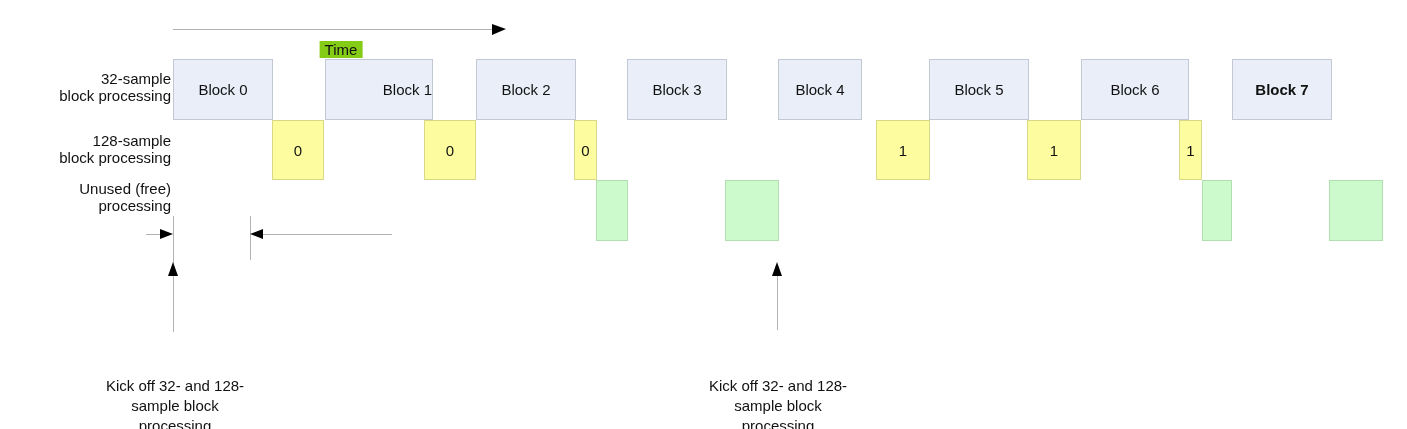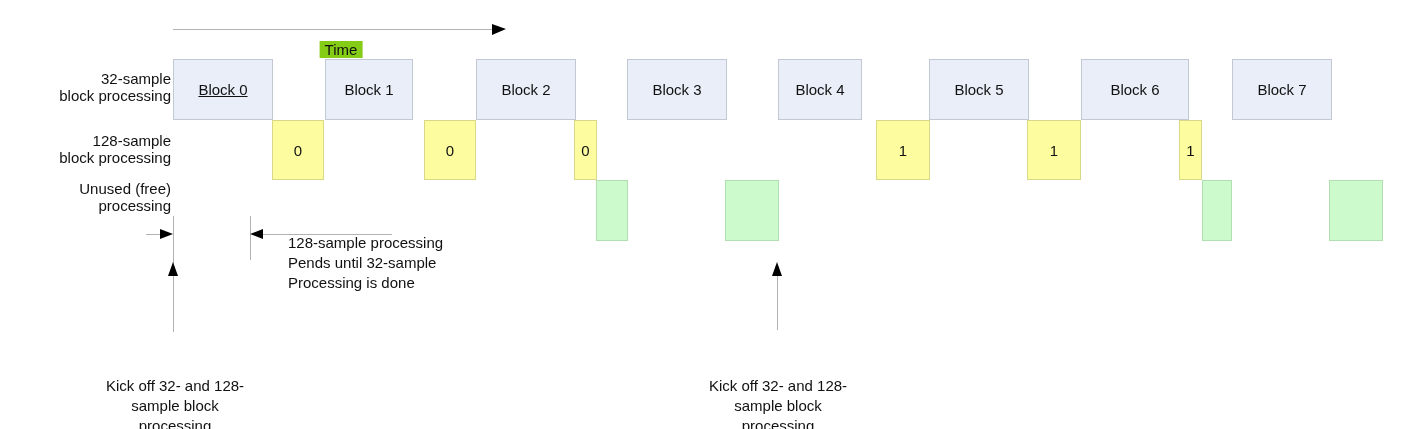--- a/index.html
+++ b/index.html
@@ -64,42 +64,42 @@
   <div class="time-label">Time</div>
 
   <div id="rl1" class="row-label txt">32-sample
 block processing</div>
   <div id="rl2" class="row-label txt">128-sample
 block processing</div>
   <div id="rl3" class="row-label txt">Unused (free)
 processing</div>
 
   <div id="blocks-32">
-      <div class="blk b32" style="left: 173px; width: 100px; text-decoration: underline;">
+      <div class="blk b32" style="left: 173px; width: 100px;">
         <span>Block 0</span>
       </div>
-      <div class="blk b32" style="left: 325px; width: 88px;">
+      <div class="blk b32" style="left: 325px; width: 108px; justify-content: flex-end;">
         <span>Block 1</span>
       </div>
       <div class="blk b32" style="left: 476px; width: 100px;">
         <span>Block 2</span>
       </div>
       <div class="blk b32" style="left: 627px; width: 100px;">
         <span>Block 3</span>
       </div>
       <div class="blk b32" style="left: 778px; width: 84px;">
         <span>Block 4</span>
       </div>
       <div class="blk b32" style="left: 929px; width: 100px;">
         <span>Block 5</span>
       </div>
       <div class="blk b32" style="left: 1081px; width: 108px;">
         <span>Block 6</span>
       </div>
-      <div class="blk b32" style="left: 1232px; width: 100px;">
+      <div class="blk b32" style="left: 1232px; width: 100px; font-weight: bold;">
         <span>Block 7</span>
       </div>
     </div>
   <div id="blocks-128">
       <div class="blk b128" style="left: 272px; width: 52px;">
         <span>0</span>
       </div>
       <div class="blk b128" style="left: 424px; width: 52px;">
         <span>0</span>
       </div>
@@ -127,23 +127,20 @@
   <div id="dim-tick-2" class="vline"></div>
   <div id="dim-line-left" class="hline"></div>
   <div id="dim-line-right" class="hline"></div>
   <div id="dim-arrow-right" class="arr arr-right"></div>
   <div id="dim-arrow-left" class="arr arr-left"></div>
 
   <div id="kick-arrow-1" class="arr arr-up"></div>
   <div id="kick-shaft-2" class="vline"></div>
   <div id="kick-arrow-2" class="arr arr-up"></div>
 
-  <div id="pend-annotation">128-sample processing
-Pends until 32-sample
-Processing is done</div>
   <div id="kickoff-1" class="kickoff">Kick off 32- and 128-
 sample block
 processing</div>
   <div id="kickoff-2" class="kickoff">Kick off 32- and 128-
 sample block
 processing</div>
 
 </div>
 
 </body></html>

